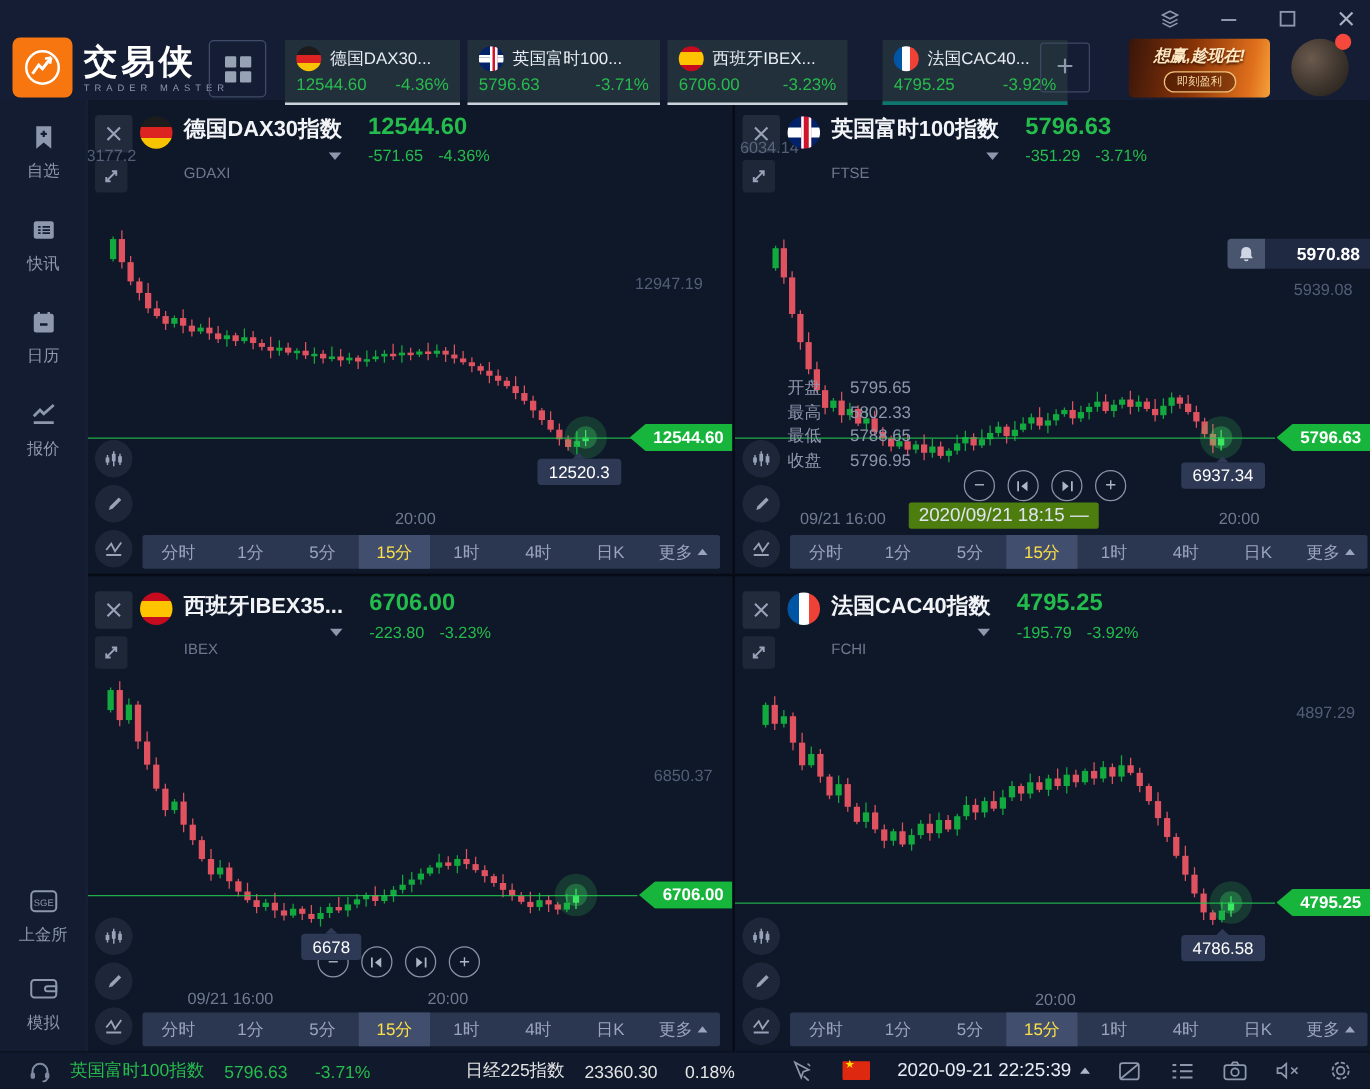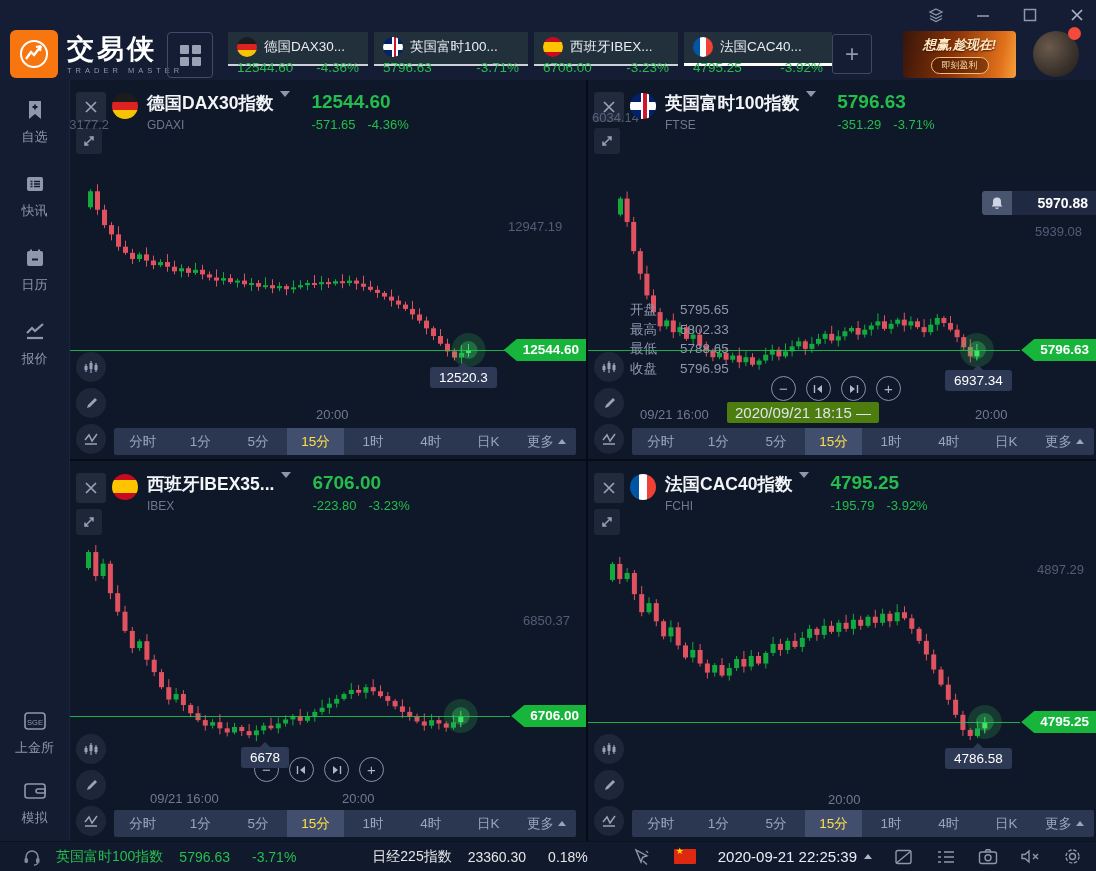--- a/index.html
+++ b/index.html
@@ -10,23 +10,23 @@
   .topbar{position:absolute;left:0;top:0;width:1096px;height:80px;background:#141d33;z-index:20;}
   .winctl{position:absolute;top:6px;right:10px;display:flex;gap:29px;align-items:center;}
   .winbtn{width:18px;height:18px;display:flex;align-items:center;justify-content:center;cursor:pointer;}
   .brand{position:absolute;left:10px;top:30px;display:flex;gap:9px;align-items:center;}
   .logo{width:48px;height:48px;background:#f7760f;border-radius:6px;display:flex;align-items:center;justify-content:center;}
   .brandname{color:#fff;font-size:27px;font-weight:700;letter-spacing:3px;line-height:30px;}
   .brandsub{color:#8d97ad;font-size:7.5px;letter-spacing:4px;margin-top:2px;}
   .gridbtn{position:absolute;left:167px;top:32px;width:46px;height:46px;border:1px solid #404d6a;border-radius:4px;display:flex;align-items:center;justify-content:center;cursor:pointer;}
   .gridglyph{display:grid;grid-template-columns:9px 9px;grid-template-rows:9px 9px;gap:3px;}
   .gridglyph span{background:#98a2b5;border-radius:1px;}
-  .tabs{position:absolute;left:228px;top:32px;display:flex;gap:6px;height:34px;}
+  .tabs{position:absolute;left:228px;top:32px;display:flex;gap:6px;height:52px;}
   .tab{background:#21303a;border-bottom:2px solid #ccd2db;padding:5px 9px 3px 9px;cursor:pointer;position:relative;}
-  .tab.active{border-bottom:3px solid #ffffff;}
+  .tab.active{border-bottom:3px solid #0f766e;margin-left:22px;}
   .tab .trow1{display:flex;align-items:center;gap:7px;}
   .tab .tname{color:#e8ecf4;font-size:13.5px;white-space:nowrap;}
   .tab .trow2{display:flex;justify-content:space-between;margin-top:3px;gap:14px;}
   .tab .tprice,.tab .tpct{color:#27bd4d;font-size:13.5px;}
   .t0{width:140px}.t1{width:154px}.t2{width:144px}.t3{width:148px}
   .flag{width:20px;height:20px;border-radius:50%;overflow:hidden;flex:0 0 auto;position:relative;}
   .flag-germany{background:linear-gradient(#1c1c1c 34%,#d22 34%,#d22 67%,#f8c300 67%);}
   .flag-spain{background:linear-gradient(#c60b1e 25%,#ffc400 25%,#ffc400 75%,#c60b1e 75%);}
   .flag-france{background:linear-gradient(90deg,#0055a4 34%,#fff 34%,#fff 67%,#ef4135 67%);}
   .flag-uk{background:#012169;}
@@ -52,21 +52,21 @@
   .chart{position:absolute;left:0;top:0;width:100%;height:100%;z-index:1;}
   .pline{position:absolute;left:0;right:76px;height:1px;background:rgba(34,200,80,.85);z-index:2;}
   .ptag{position:absolute;right:0;height:22px;line-height:22px;background:#17b53c;color:#fff;font-weight:700;font-size:13.5px;padding:0 7px 0 19px;clip-path:polygon(0 50%,13px 0,100% 0,100% 100%,13px 100%);z-index:5;}
   .glabel{position:absolute;color:#525e78;font-size:13px;z-index:2;white-space:nowrap;}
   .tip{position:absolute;background:#2e3a55;border-radius:3px;color:#fff;font-size:13.5px;padding:3px 9px;z-index:6;white-space:nowrap;}
   .tip:before{content:'';position:absolute;top:-5px;left:50%;margin-left:-5px;border-left:5px solid transparent;border-right:5px solid transparent;border-bottom:5px solid #2e3a55;}
   .pclose{position:absolute;left:6px;top:12px;width:30px;height:30px;background:rgba(130,143,170,.16);border-radius:3px;z-index:8;display:flex;align-items:center;justify-content:center;cursor:pointer;border:none;}
   .pexpand{position:absolute;left:6px;top:48px;width:26px;height:26px;background:rgba(130,143,170,.13);border-radius:3px;z-index:8;display:flex;align-items:center;justify-content:center;cursor:pointer;border:none;}
   .phead{position:absolute;left:42px;top:11px;display:flex;gap:9px;z-index:7;align-items:flex-start;}
   .phead .pflag{width:26px;height:26px;margin-top:2px;}
-  .phead .tcol .trow{display:flex;align-items:flex-start;gap:7px;}
+  .phead .tcol .trow{display:flex;align-items:flex-end;gap:7px;flex-direction:column;}
   .phead .ptitle{color:#f2f4f8;font-size:17.5px;font-weight:700;white-space:nowrap;}
   .caret-down{width:0;height:0;border-left:5px solid transparent;border-right:5px solid transparent;border-top:6px solid #8d97ae;}
   .caret-up{width:0;height:0;border-left:4px solid transparent;border-right:4px solid transparent;border-bottom:5px solid #9aa4bd;}
   .phead .pcode{color:#6e7890;font-size:12px;margin-top:3px;}
   .phead .pricecol{margin-left:12px;}
   .phead .pprice{color:#24bd4d;font-size:19px;font-weight:700;}
   .phead .pchg{color:#24bd4d;font-size:13px;margin-top:4px;display:flex;gap:12px;}
   .tool{position:absolute;left:6px;width:30px;height:30px;border-radius:50%;background:rgba(125,138,165,.14);display:flex;align-items:center;justify-content:center;z-index:7;cursor:pointer;}
   .tool1{bottom:77px}.tool2{bottom:41px}.tool3{bottom:5px}
   .tfbar{position:absolute;left:44px;bottom:4px;height:27px;background:#2b3651;display:flex;z-index:6;border-radius:2px;}

